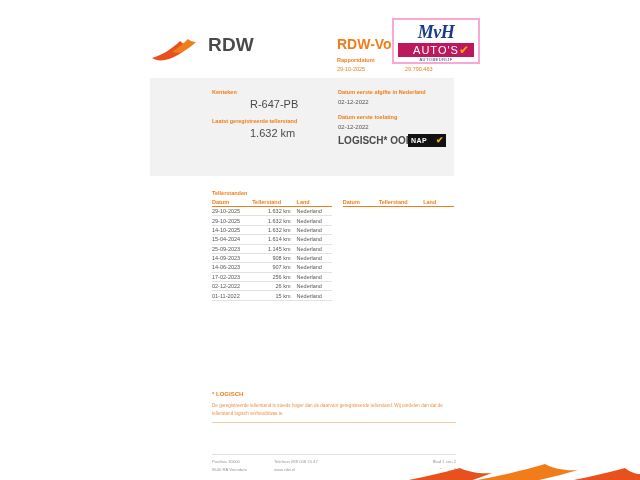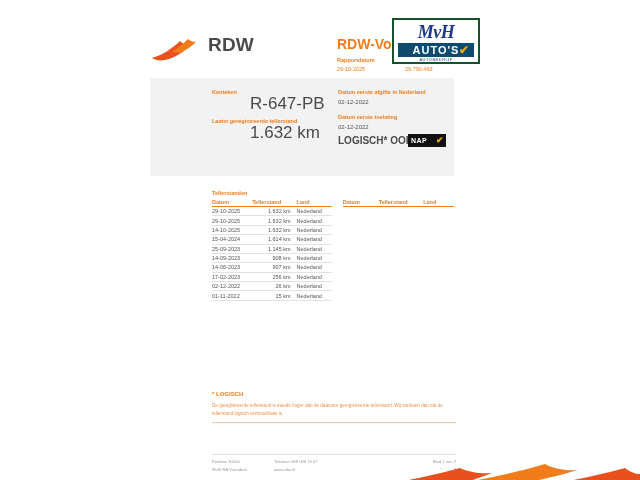--- a/index.html
+++ b/index.html
@@ -70,40 +70,40 @@
   .hdr-meta-2 { left: 255px; }
 
   
   .mvh {
     position: absolute;
     left: 392px;
     top: 2px;
     width: 88px;
     height: 46px;
     background: #ffffff;
-    border: 2px solid #14532d;
+    border: 2px solid #f9a8d4;
     box-sizing: border-box;
     text-align: center;
     overflow: hidden;
   }
   .mvh .mvh-top {
     font-family: "Liberation Serif", serif;
     font-style: italic;
     font-weight: bold;
     font-size: 18px;
     color: #1b3a8c;
     line-height: 20px;
     margin-top: 2px;
     letter-spacing: -0.5px;
   }
   .mvh .mvh-bar {
     margin: 1px 4px 0 4px;
-    background: #0c4a6e;
+    background: #be185d;
     color: #ffffff;
-    font-weight: bold;
+    font-weight: normal;
     font-size: 11px;
     line-height: 14px;
     letter-spacing: 1px;
     position: relative;
   }
   .mvh .mvh-check {
     position: absolute;
     right: 4px;
     top: 0px;
     color: #f2a900;
@@ -134,21 +134,21 @@
     font-weight: bold;
     color: #f07d1a;
     line-height: 9px;
   }
   .val-dk {
     font-size: 6px;
     color: #555555;
     line-height: 10px;
   }
   .val-big {
-    font-size: 17px;
+    font-size: 11px;
     color: #4a4a4a;
     line-height: 14px;
     padding-left: 38px;
   }
   .blk { margin-bottom: 6px; }
 
   .oordeel {
     position: absolute;
     left: 188px;
     top: 56px;

